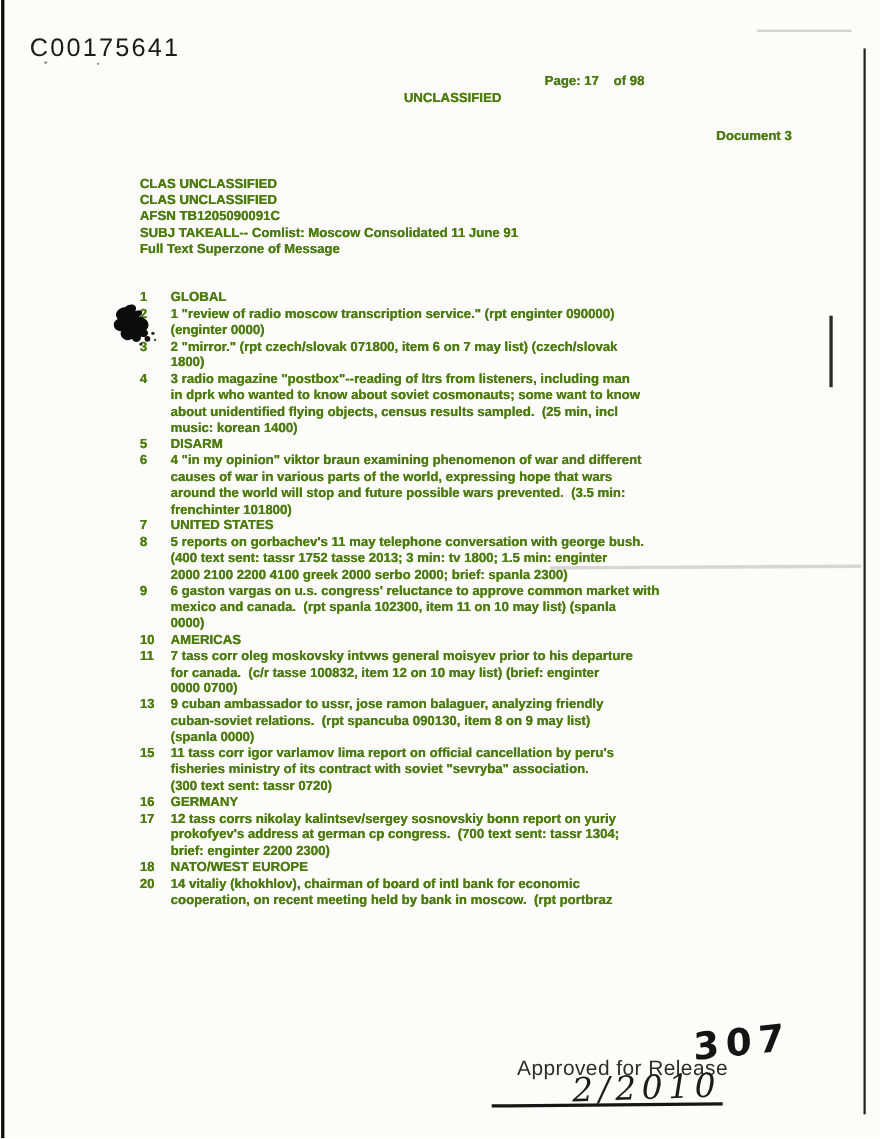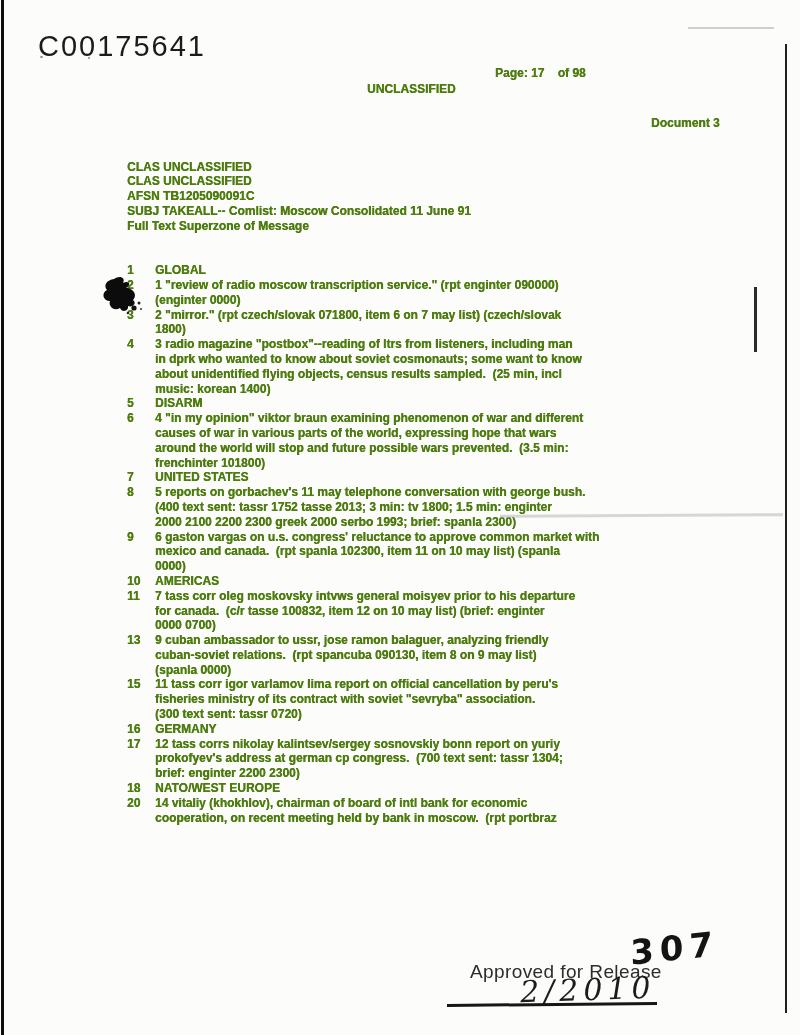--- a/index.html
+++ b/index.html
@@ -10,23 +10,23 @@
   }
   .abs { position:absolute; }
   
   .tw {
     font-family:Liberation Sans, sans-serif;
     font-weight:700; font-size:12px; line-height:14.8px;
     color:#4d7c0f; white-space:pre;
     text-shadow:0.3px 0 0 currentColor;
   }
   #scan-id {
-    left:38px; top:30px;
+    left:27px; top:30px;
     font-family:"Liberation Sans", sans-serif;
-    font-size:29px; letter-spacing:2px; color:#1b1b1b;
+    font-size:23px; letter-spacing:2px; color:#1b1b1b;
   }
   #page-info { left:495px; top:66px; }
   #classification-top { left:367px; top:82px; }
   #document-label { left:651px; top:116px; }
   .doc-body { left:127px; top:130px; width:640px; }
   .item-row { display:flex; }
   .item-num { width:28px; flex:0 0 28px; }
   .item-text { flex:0 0 600px; width:600px; }
   
   #watermark {
@@ -90,21 +90,21 @@
     <div id="doc-items"><div class="item-row"><div class="item-num">1</div><div class="item-text">GLOBAL</div></div><div class="item-row"><div class="item-num">2</div><div class="item-text">1 "review of radio moscow transcription service." (rpt enginter 090000)
 (enginter 0000)</div></div><div class="item-row"><div class="item-num">3</div><div class="item-text">2 "mirror." (rpt czech/slovak 071800, item 6 on 7 may list) (czech/slovak
 1800)</div></div><div class="item-row"><div class="item-num">4</div><div class="item-text">3 radio magazine "postbox"--reading of ltrs from listeners, including man
 in dprk who wanted to know about soviet cosmonauts; some want to know
 about unidentified flying objects, census results sampled.  (25 min, incl
 music: korean 1400)</div></div><div class="item-row"><div class="item-num">5</div><div class="item-text">DISARM</div></div><div class="item-row"><div class="item-num">6</div><div class="item-text">4 "in my opinion" viktor braun examining phenomenon of war and different
 causes of war in various parts of the world, expressing hope that wars
 around the world will stop and future possible wars prevented.  (3.5 min:
 frenchinter 101800)</div></div><div class="item-row"><div class="item-num">7</div><div class="item-text">UNITED STATES</div></div><div class="item-row"><div class="item-num">8</div><div class="item-text">5 reports on gorbachev's 11 may telephone conversation with george bush.
 (400 text sent: tassr 1752 tasse 2013; 3 min: tv 1800; 1.5 min: enginter
-2000 2100 2200 2300 greek 2000 serbo 1993; brief: spanla 2300)</div></div><div class="item-row"><div class="item-num">9</div><div class="item-text">6 gaston vargas on u.s. congress' reluctance to approve common market with
+2000 2100 2200 4100 greek 2000 serbo 2000; brief: spanla 2300)</div></div><div class="item-row"><div class="item-num">9</div><div class="item-text">6 gaston vargas on u.s. congress' reluctance to approve common market with
 mexico and canada.  (rpt spanla 102300, item 11 on 10 may list) (spanla
 0000)</div></div><div class="item-row"><div class="item-num">10</div><div class="item-text">AMERICAS</div></div><div class="item-row"><div class="item-num">11</div><div class="item-text">7 tass corr oleg moskovsky intvws general moisyev prior to his departure
 for canada.  (c/r tasse 100832, item 12 on 10 may list) (brief: enginter
 0000 0700)</div></div><div class="item-row"><div class="item-num">13</div><div class="item-text">9 cuban ambassador to ussr, jose ramon balaguer, analyzing friendly
 cuban-soviet relations.  (rpt spancuba 090130, item 8 on 9 may list)
 (spanla 0000)</div></div><div class="item-row"><div class="item-num">15</div><div class="item-text">11 tass corr igor varlamov lima report on official cancellation by peru's
 fisheries ministry of its contract with soviet "sevryba" association.
 (300 text sent: tassr 0720)</div></div><div class="item-row"><div class="item-num">16</div><div class="item-text">GERMANY</div></div><div class="item-row"><div class="item-num">17</div><div class="item-text">12 tass corrs nikolay kalintsev/sergey sosnovskiy bonn report on yuriy
 prokofyev's address at german cp congress.  (700 text sent: tassr 1304;
 brief: enginter 2200 2300)</div></div><div class="item-row"><div class="item-num">18</div><div class="item-text">NATO/WEST EUROPE</div></div><div class="item-row"><div class="item-num">20</div><div class="item-text">14 vitaliy (khokhlov), chairman of board of intl bank for economic

